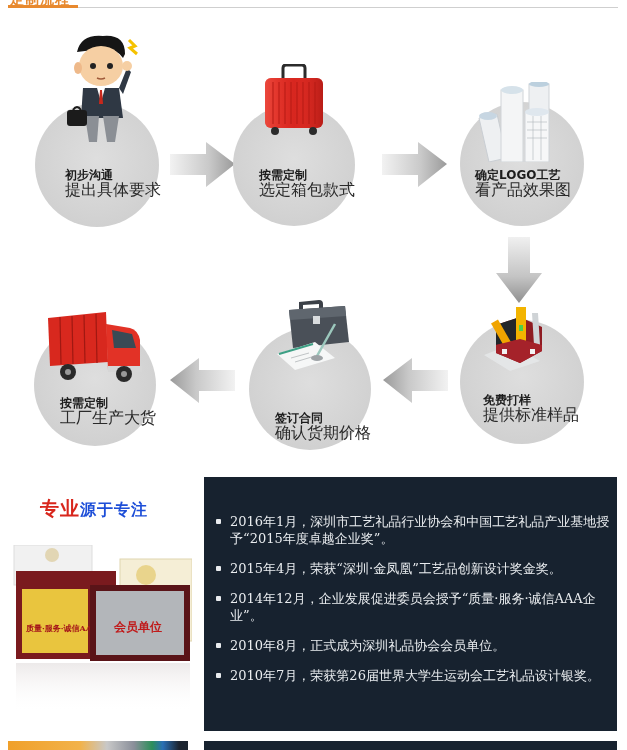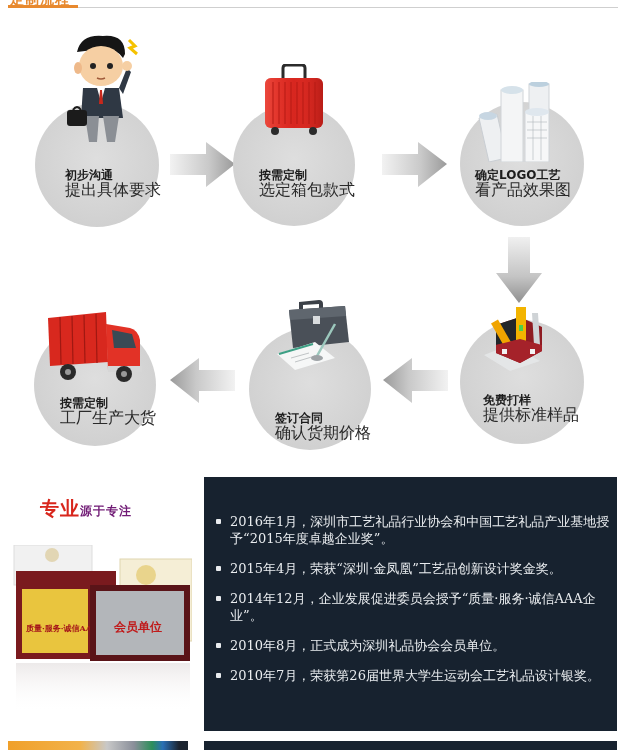--- a/index.html
+++ b/index.html
@@ -19,21 +19,21 @@
   .step-title { display: block; font-size: 12px; font-weight: bold; color: #1c1c1c; line-height: 15px; white-space: nowrap; }
   .step-sub { display: block; font-size: 16px; color: #2a2a2a; line-height: 14px; white-space: nowrap; }
   .illus { position: absolute; }
 
   
   .arrow { position: absolute; }
 
   
   .pro-heading { position: absolute; left: 40px; top: 496px; white-space: nowrap; }
   .pro-red { font-size: 19px; font-weight: bold; color: #d8261c; letter-spacing: 1px; }
-  .pro-dark { font-size: 12px; font-weight: bold; color: #701a75; letter-spacing: 1px; }
+  .pro-dark { font-size: 16px; font-weight: bold; color: #1d4ed8; letter-spacing: 1px; }
 
   .certs { position: absolute; left: 12px; top: 545px; width: 180px; height: 170px; }
 
   .awards-panel { position: absolute; left: 204px; top: 477px; width: 413px; height: 254px; background: #17222f; }
   .awards-list { list-style: none; position: absolute; left: 10px; top: 36px; width: 400px; }
   .awards-list li { position: relative; padding-left: 16px; margin-bottom: 13px; font-family: "DejaVu Serif", "Liberation Serif", serif; font-size: 13px; line-height: 17px; color: #e9ecef; }
   .awards-list li::before { content: ""; position: absolute; left: 2px; top: 6px; width: 5px; height: 5px; background: #e9ecef; border-radius: 1px; }
 
   .bottom-img { position: absolute; left: 8px; top: 741px; width: 180px; height: 9px; background: linear-gradient(90deg, #f0a02a 0%, #f2b24a 40%, #c8c8c8 55%, #8a8f9a 70%, #2d8f5a 80%, #2a6fb5 86%, #1c2430 95%); }
   .bottom-dark { position: absolute; left: 204px; top: 741px; width: 413px; height: 9px; background: #17222f; }

